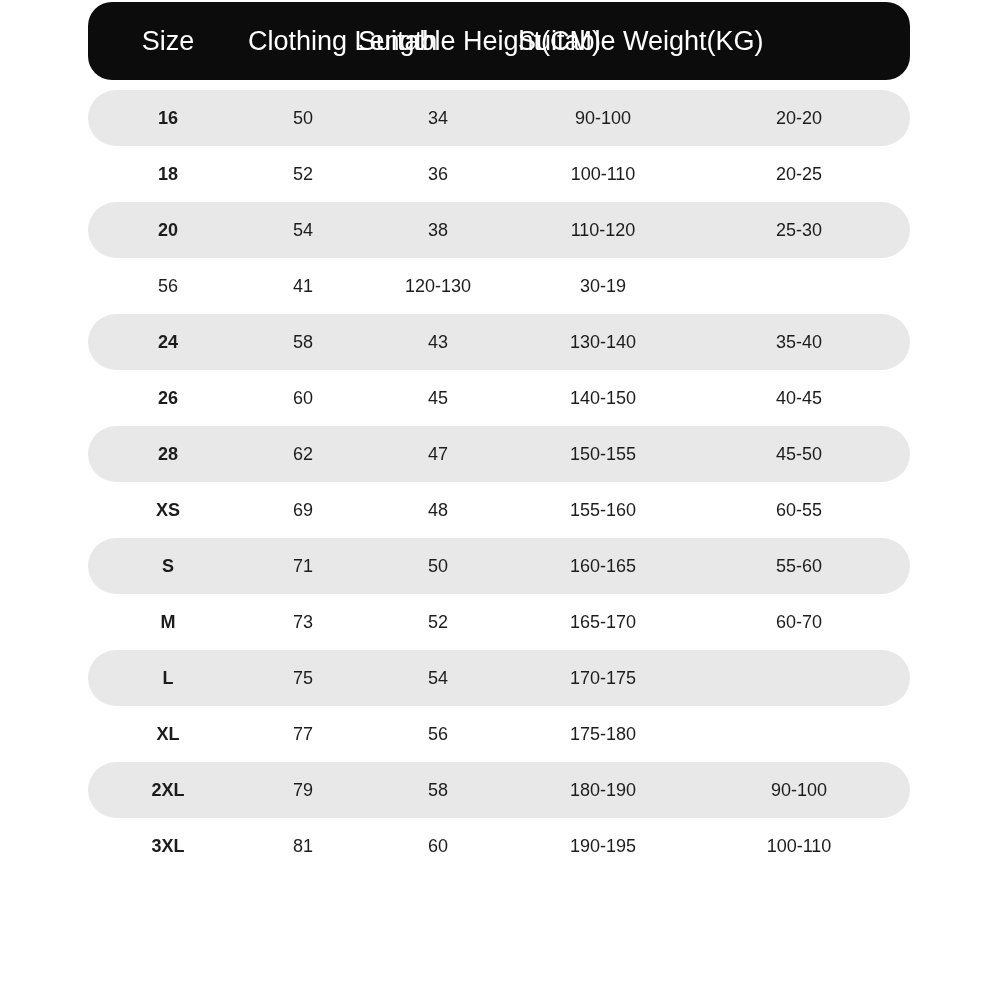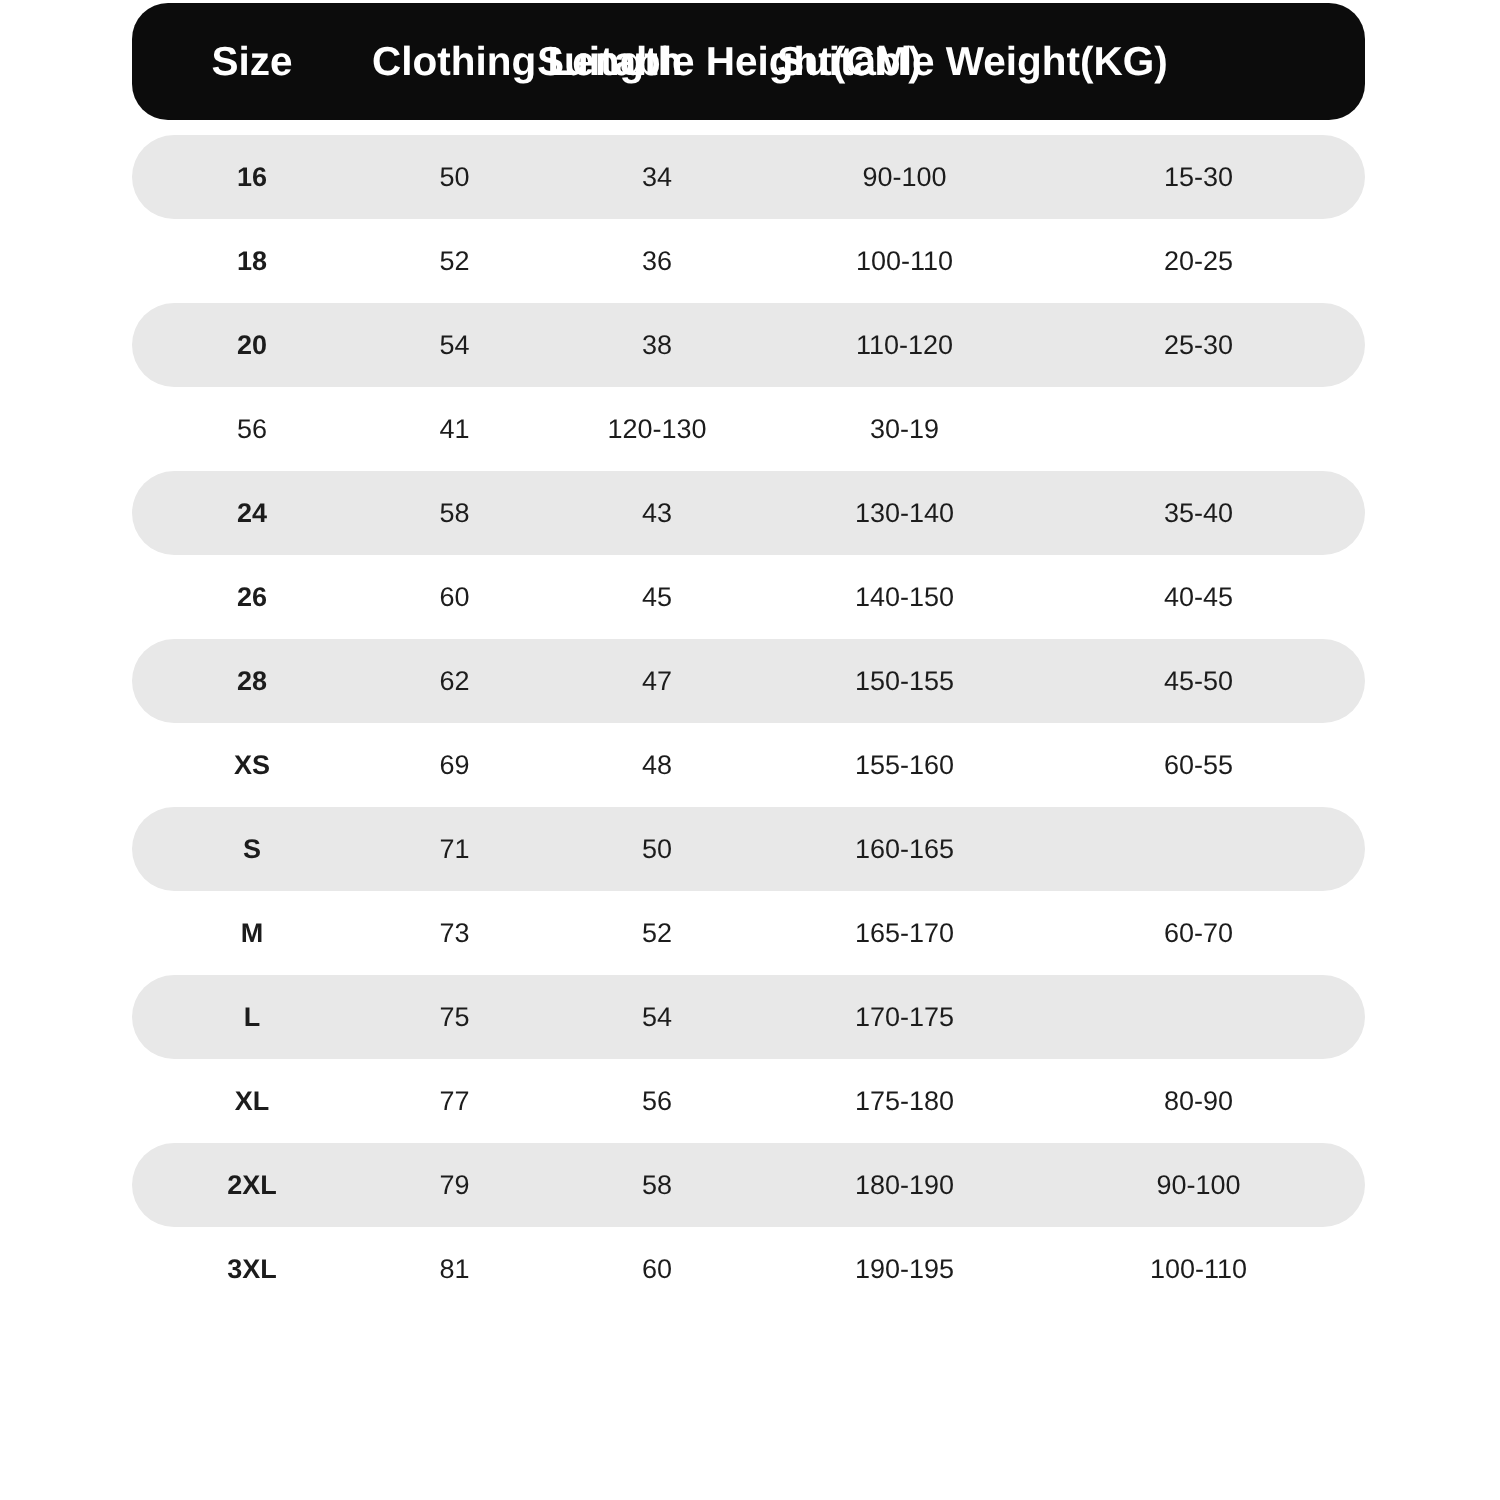--- a/index.html
+++ b/index.html
@@ -26,21 +26,21 @@
     grid-template-columns: 160px 110px 160px 170px 222px;
     align-items: center;
     text-align: center;
   }
   .header-row {
     height: 78px;
     background: var(--header-bg);
     border-radius: 24px;
     color: var(--header-text);
     font-size: 27px;
-    font-weight: 700;
+    font-weight: 400;
     line-height: 32px;
     white-space: pre-line;
   }
   .rows {
     margin-top: 10px;
   }
   .data-row {
     height: 56px;
     font-size: 18px;
     font-weight: 500;
@@ -68,21 +68,21 @@
 Weight(KG)</div>
   </div>
 
   <div class="rows">
 
     <div class="grid-row data-row striped">
       <div class="cell cell-size">16</div>
       <div class="cell">50</div>
       <div class="cell">34</div>
       <div class="cell">90-100</div>
-      <div class="cell">15-30</div>
+      <div class="cell">20-20</div>
     </div>
 
     <div class="grid-row data-row">
       <div class="cell cell-size">18</div>
       <div class="cell">52</div>
       <div class="cell">36</div>
       <div class="cell">100-110</div>
       <div class="cell">20-25</div>
     </div>
 
@@ -131,20 +131,21 @@
       <div class="cell">48</div>
       <div class="cell">155-160</div>
       <div class="cell">60-55</div>
     </div>
 
     <div class="grid-row data-row striped">
       <div class="cell cell-size">S</div>
       <div class="cell">71</div>
       <div class="cell">50</div>
       <div class="cell">160-165</div>
+      <div class="cell">55-60</div>
     </div>
 
     <div class="grid-row data-row">
       <div class="cell cell-size">M</div>
       <div class="cell">73</div>
       <div class="cell">52</div>
       <div class="cell">165-170</div>
       <div class="cell">60-70</div>
     </div>
 
@@ -153,21 +154,20 @@
       <div class="cell">75</div>
       <div class="cell">54</div>
       <div class="cell">170-175</div>
     </div>
 
     <div class="grid-row data-row">
       <div class="cell cell-size">XL</div>
       <div class="cell">77</div>
       <div class="cell">56</div>
       <div class="cell">175-180</div>
-      <div class="cell">80-90</div>
     </div>
 
     <div class="grid-row data-row striped">
       <div class="cell cell-size">2XL</div>
       <div class="cell">79</div>
       <div class="cell">58</div>
       <div class="cell">180-190</div>
       <div class="cell">90-100</div>
     </div>
 

